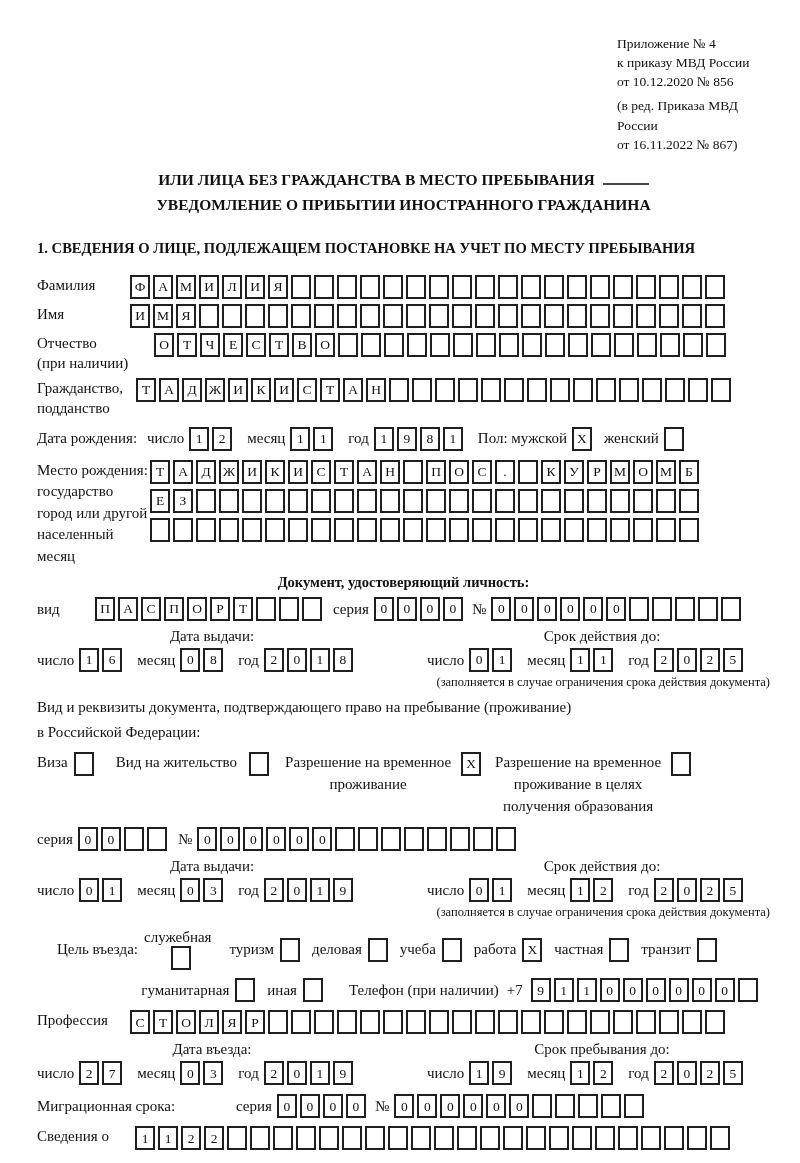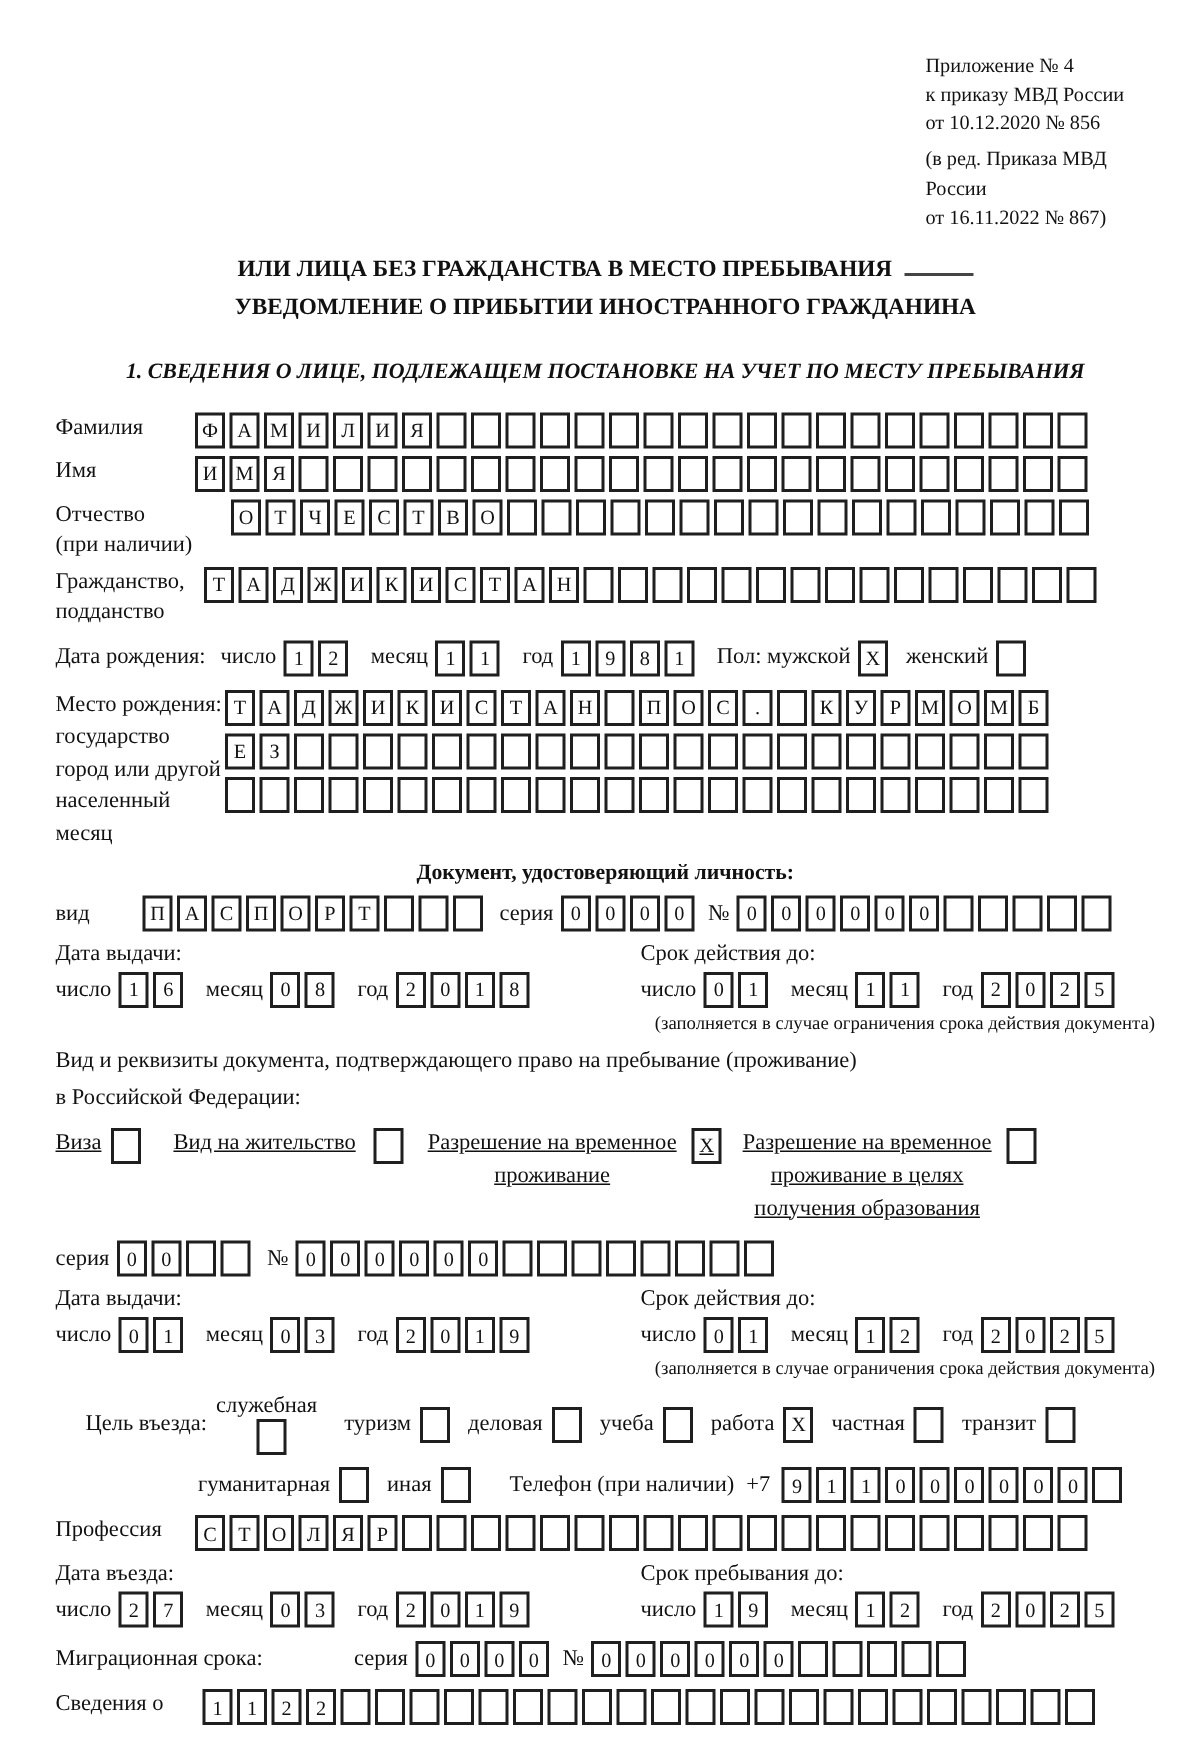--- a/index.html
+++ b/index.html
@@ -8,55 +8,55 @@
   .page { padding:34px 30px 0 37px; }
 
   
   .annex { margin-left:580px; font-size:13.5px; line-height:1.42; }
   .annex .gap { margin-top:5px; }
   .forma { text-align:right; padding-right:28px; font-weight:bold; font-size:15px; margin-top:16px; }
 
   
   .title { text-align:center; font-weight:bold; font-size:15.5px; line-height:1.6; margin-top:14px; }
   .blank { display:inline-block; width:46px; border-bottom:2px solid #444; height:14px; margin-left:8px; }
-  .sec-heading { text-align:center; font-weight:bold; font-size:14.6px; margin-top:22px;font-style:italic; }
+  .sec-heading { text-align:left; font-weight:bold; font-size:14.6px; margin-top:22px; }
 
   
   .row { display:flex; align-items:flex-start; margin-top:5px; }
   .vcenter { align-items:center; }
   .flabel { flex:none; line-height:1.35; }
   .w93 { width:93px; } .w117 { width:117px; } .w99 { width:99px; } .w113 { width:113px; } .w98 { width:98px; }
   .cells { display:flex; flex:none; }
   .cell { flex:none; width:16px; height:20px; border:2px solid #1f1f1f; margin-right:3px;
           display:inline-flex; align-items:center; justify-content:center;
           font-size:13.5px; line-height:1; background:#fff; }
   .checkbox { margin-right:0; }
 
   
   .dates-row { display:flex; margin-top:7px; }
   .dates-col { flex:none; }
   .dates-left { width:390px; }
-  .dates-header { width:350px; margin-bottom:3px; }
+  .dates-header { text-align:center; width:350px; margin-bottom:3px; }
   .dateline { display:flex; align-items:center; }
   .dlbl { flex:none; margin-right:5px; }
   .dlbl:not(.first) { margin-left:12px; }
   .note-row { text-align:right; font-size:12.5px; margin-top:3px; }
 
   
   .options-row { display:flex; align-items:flex-start; margin-top:9px; }
-  .opt { display:flex; align-items:flex-start;text-decoration:underline; }
+  .opt { display:flex; align-items:flex-start; }
   .opt .olabel { margin-right:12px; line-height:1.4; }
   .opt-text { text-align:center; line-height:1.45; margin-right:10px; }
   .m22 { margin-left:22px; } .m16 { margin-left:16px; } .m14 { margin-left:14px; }
 
   
   .pair { display:flex; align-items:center; margin-left:12px; }
   .pair .plabel { margin-right:6px; }
   .prefix { margin-right:2px;margin-left:20px; }
-  .purpose2 { margin-left:95px; }
+  .purpose2 { margin-left:95px;justify-content:center; }
   .phone-label { margin-left:26px; margin-right:8px; }
   .phone-prefix { margin-right:8px; }
 
   
   .replabels div { line-height:21.5px; }
   .rrow { margin-bottom:5px; }
 
   .doc-heading { text-align:center; font-weight:bold; font-size:14.5px; margin-top:7px; }
   .plain { line-height:1.5; margin-top:6px; }
 </style>

